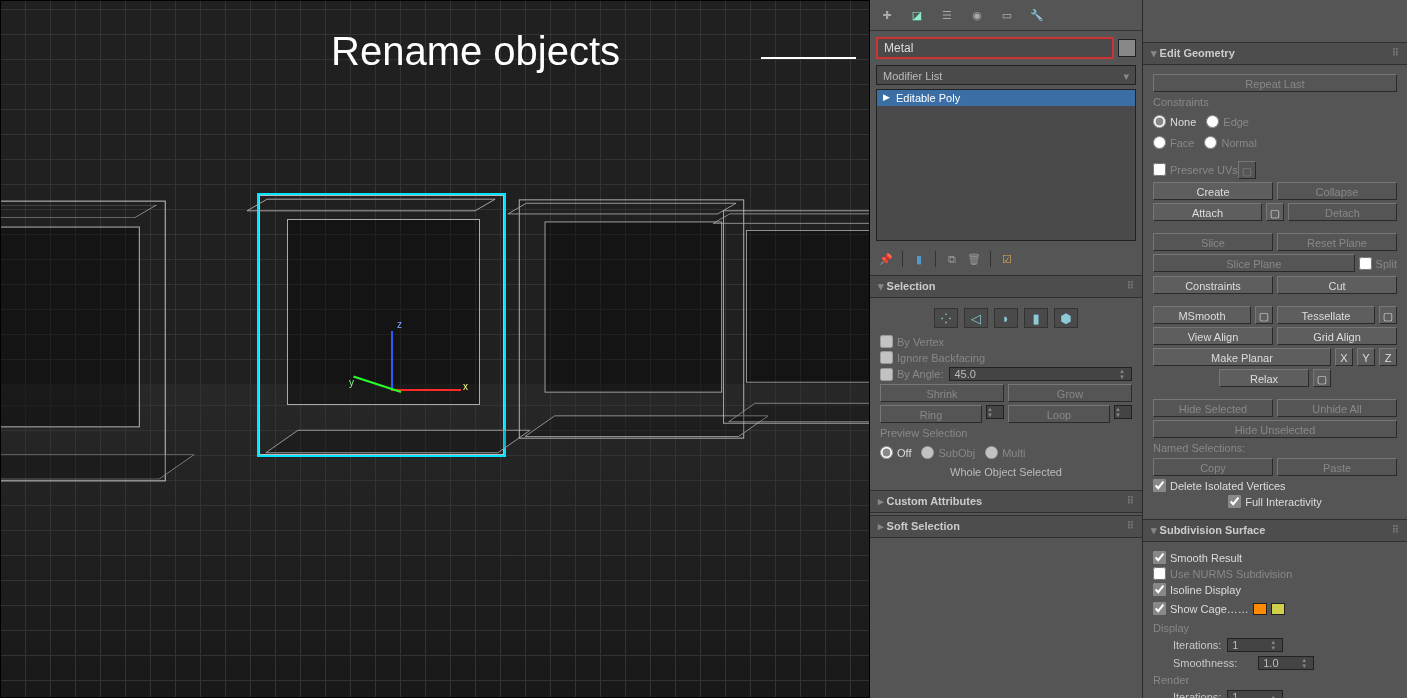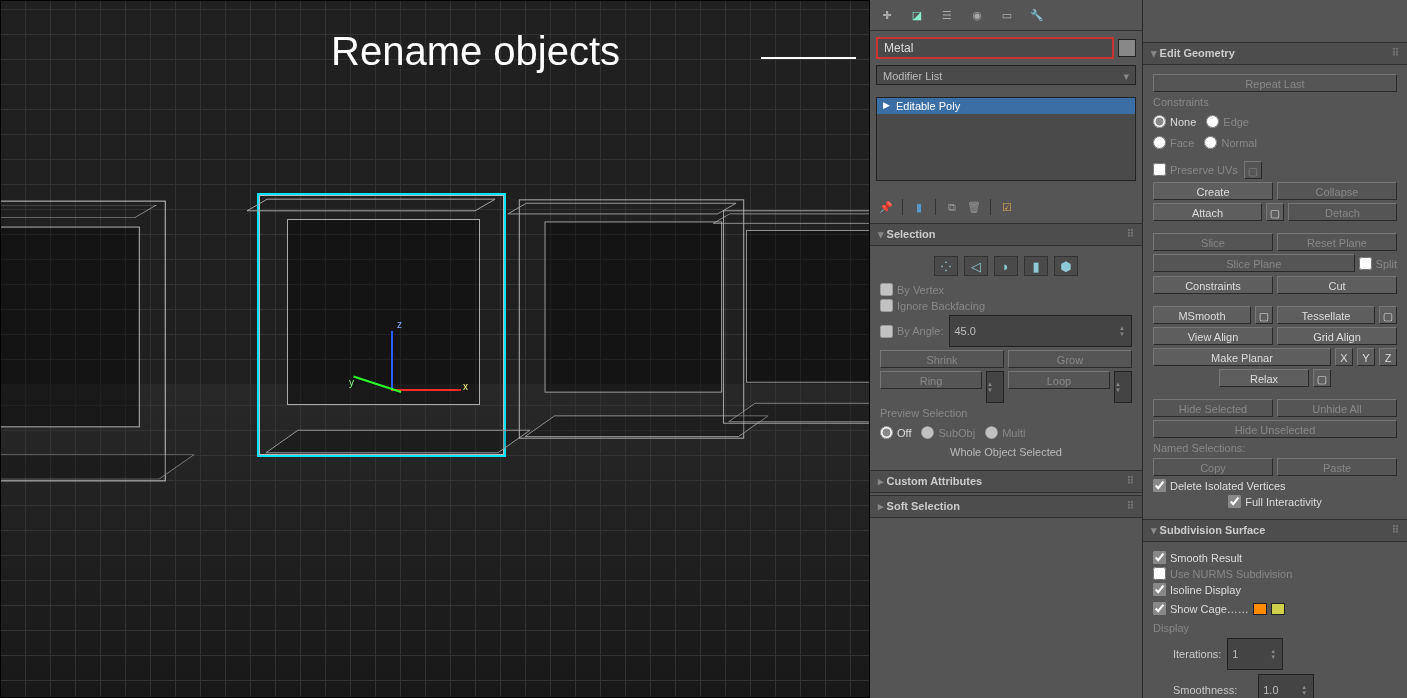--- a/index.html
+++ b/index.html
@@ -65,21 +65,21 @@
 .namefield input {
   flex:1; height:22px; background:#4a4a4a; border:2px solid #c33; color:#ddd; padding:2px 6px; font-size:12px;
 }
 .swatch { width:18px; height:18px; background:#888; border:1px solid #222;}
 .dropdown {
   margin:4px 6px; background:#4a4a4a; border:1px solid #222; height:20px; line-height:20px;
   padding:0 6px; position:relative; color:#bbb; cursor:pointer;
 }
 .dropdown::after{content:"▾"; position:absolute; right:6px; color:#888;}
 .modstack {
-  margin:12px 6px; height:84px; background:#4a4a4a; border:1px solid #222;
+  margin:4px 6px; height:152px; background:#4a4a4a; border:1px solid #222;
 }
 .modstack .item {
   background:#3a6ea5; color:#fff; padding:2px 6px; display:flex; gap:6px; cursor:pointer;
 }
 .modstack .item::before{content:"▶"; font-size:9px;}
 
 .iconrow { display:flex; gap:6px; padding:6px 8px; align-items:center;}
 .iconrow .sep{ width:1px; height:16px; background:#333; margin:0 2px;}
 .iconrow span{ width:16px; height:16px; display:flex; align-items:center; justify-content:center; cursor:pointer; color:#999;}
 
@@ -103,21 +103,21 @@
 .chk.on{ color:#ddd;}
 .btn {
   background:#5e5e5e; border:1px solid #2a2a2a; border-top-color:#777; border-left-color:#777;
   color:#ddd; padding:2px 0; text-align:center; cursor:pointer; font-size:11px; height:18px; line-height:14px;
 }
 .btn.dis{ color:#888; background:#555; cursor:default;}
 .row2 { display:flex; gap:4px; margin:3px 0;}
 .row2 .btn{ flex:1;text-align:center;}
 .row2 .mini{ flex:0 0 18px;}
 .spin {
-  display:flex; align-items:center; background:#444; border:1px solid #222; height:32px;
+  display:flex; align-items:center; background:#444; border:1px solid #222; height:14px;
 }
 .spin input{ flex:1; background:transparent; border:0; color:#bbb; font-size:11px; padding:0 4px; width:40px;}
 .spin .arrows{ width:12px; display:flex; flex-direction:column; font-size:6px; line-height:6px; color:#888;}
 .radio-row{display:flex; gap:10px; margin:2px 0;}
 .center{ text-align:center; margin:4px 0; color:#bbb;}
 .label-inline{ color:#888; margin:4px 0;}
 .swatch-sm{width:14px; height:12px; display:inline-block; border:1px solid #222; vertical-align:middle;}
 </style>
 </head>
 <body>
@@ -293,21 +293,21 @@
         <label class="chk">
             <input type="radio" style="">
             <span>Face</span>
           </label>
         <label class="chk">
             <input type="radio" style="">
             <span>Normal</span>
           </label>
       </div>
       <div style="height:6px"></div>
-      <div style="display:flex;align-items:center;gap:6px;">
+      <div style="display:flex;align-items:center;">
         <label class="chk">
             <input type="checkbox" style="">
             <span>Preserve UVs</span>
           </label>
         <div class="btn mini dis" style="width:18px">▢</div>
       </div>
       <div class="row2">
         <div class="btn">Create</div>
         <div class="btn dis">Collapse</div>
       </div>

